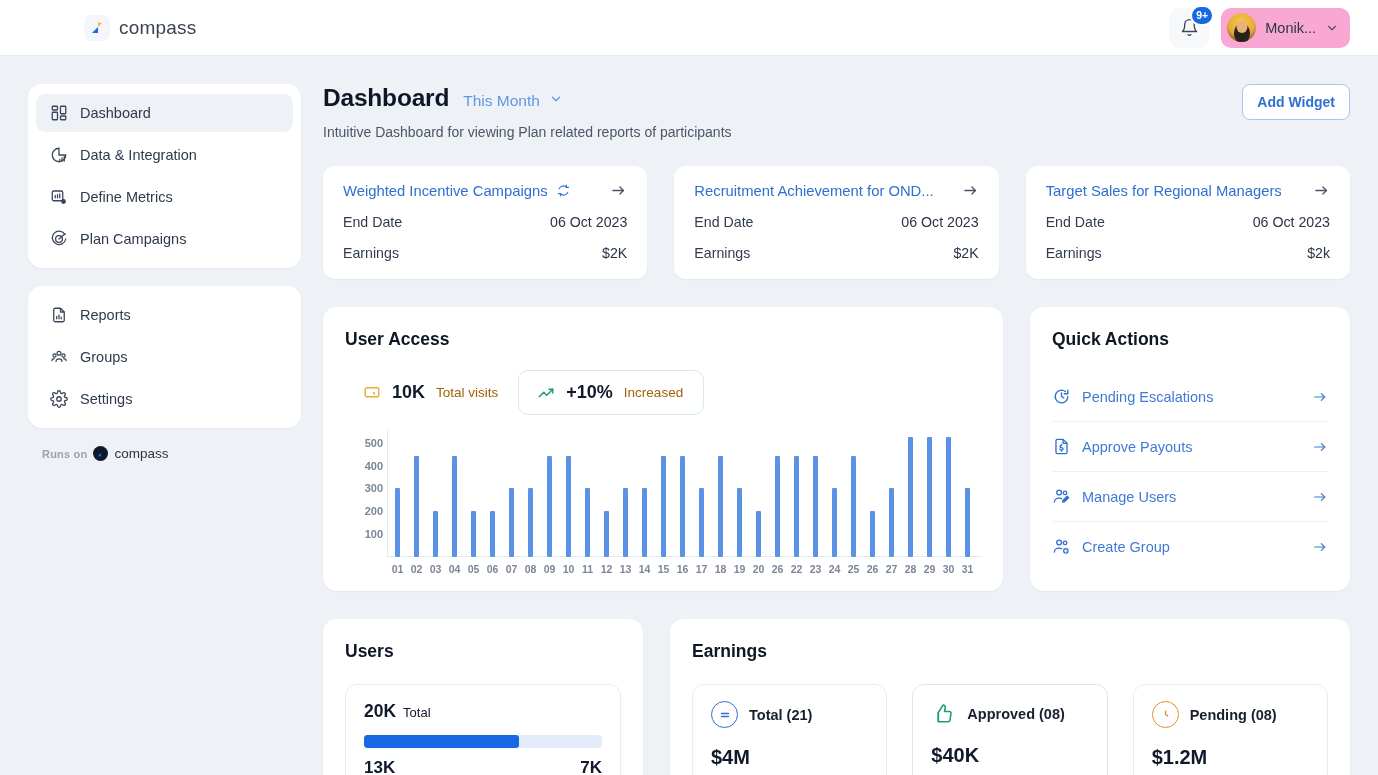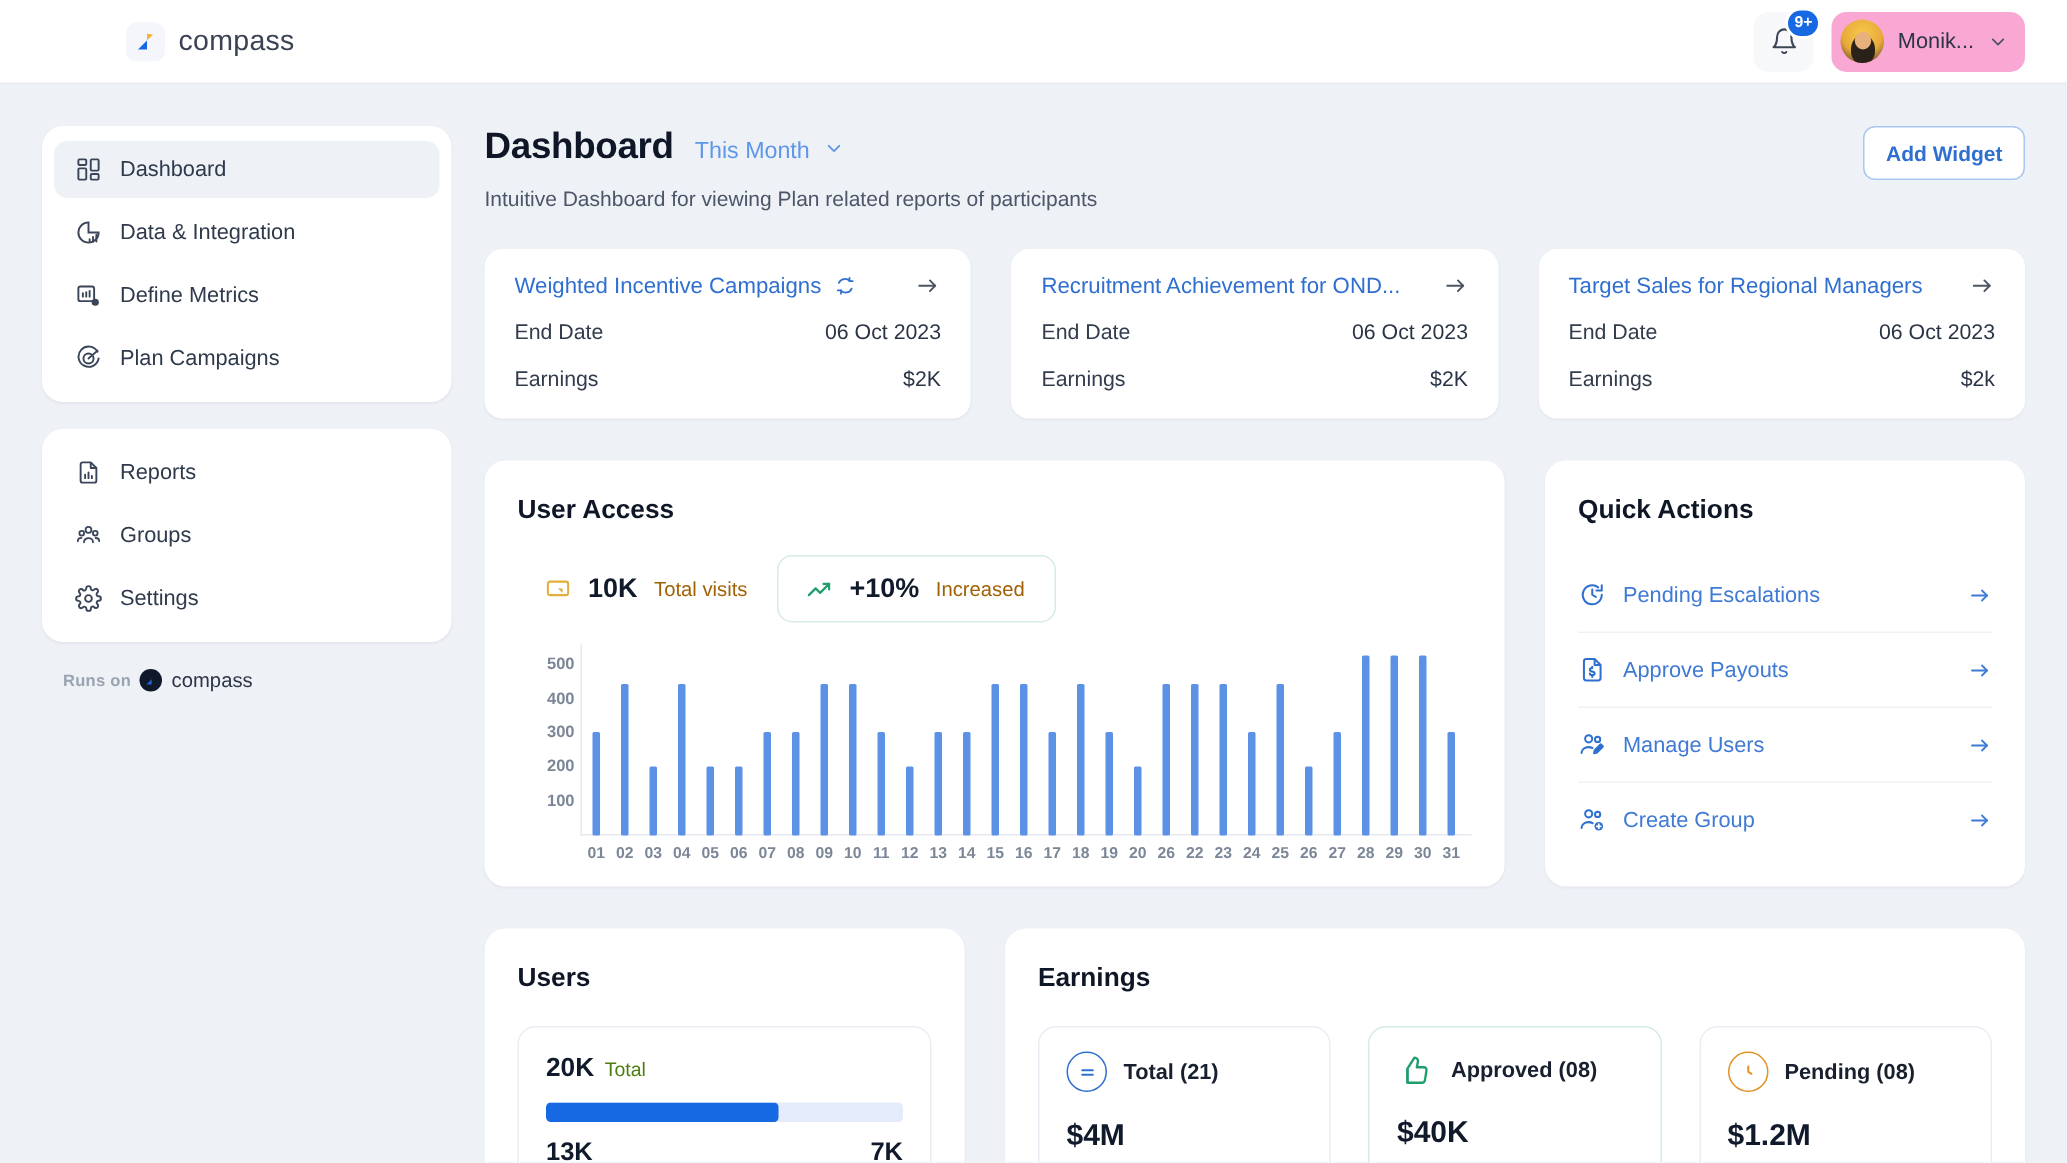--- a/index.html
+++ b/index.html
@@ -185,21 +185,21 @@
   
   .bot-row { display: flex; gap: 27px; margin-top: 28px; }
   .users-panel { width: 320px; flex: none; padding: 22px 22px 0 22px; }
   .earn-panel { flex: 1; padding: 22px 22px 0 22px; }
   .inner-card {
     border: 1px solid #e9edf3; border-radius: 12px;
     padding: 16px 18px; margin-top: 22px;
   }
   .tot-row { display: flex; align-items: baseline; gap: 7px; }
   .tot-val { font-size: 17.5px; font-weight: 700; color: #101a2b; }
-  .tot-cap { font-size: 13px; color: #4d7c0f; }
+  .tot-cap { font-size: 13px; color: #0f172a; }
   .progress {
     margin-top: 13px; height: 13px; border-radius: 3px;
     background: #e4ecfb; overflow: hidden;
   }
   .progress-fill { height: 100%; background: #1668e3; border-radius: 3px; }
   .progress-labels { display: flex; justify-content: space-between; margin-top: 10px; }
   .progress-labels span { font-size: 17px; font-weight: 700; color: #101a2b; }
 
   .earn-cards { display: grid; grid-template-columns: repeat(3,1fr); gap: 25px; margin-top: 22px; }
   .earn-card { border: 1px solid #e9edf3; border-radius: 12px; padding: 16px 18px 20px 18px; }

